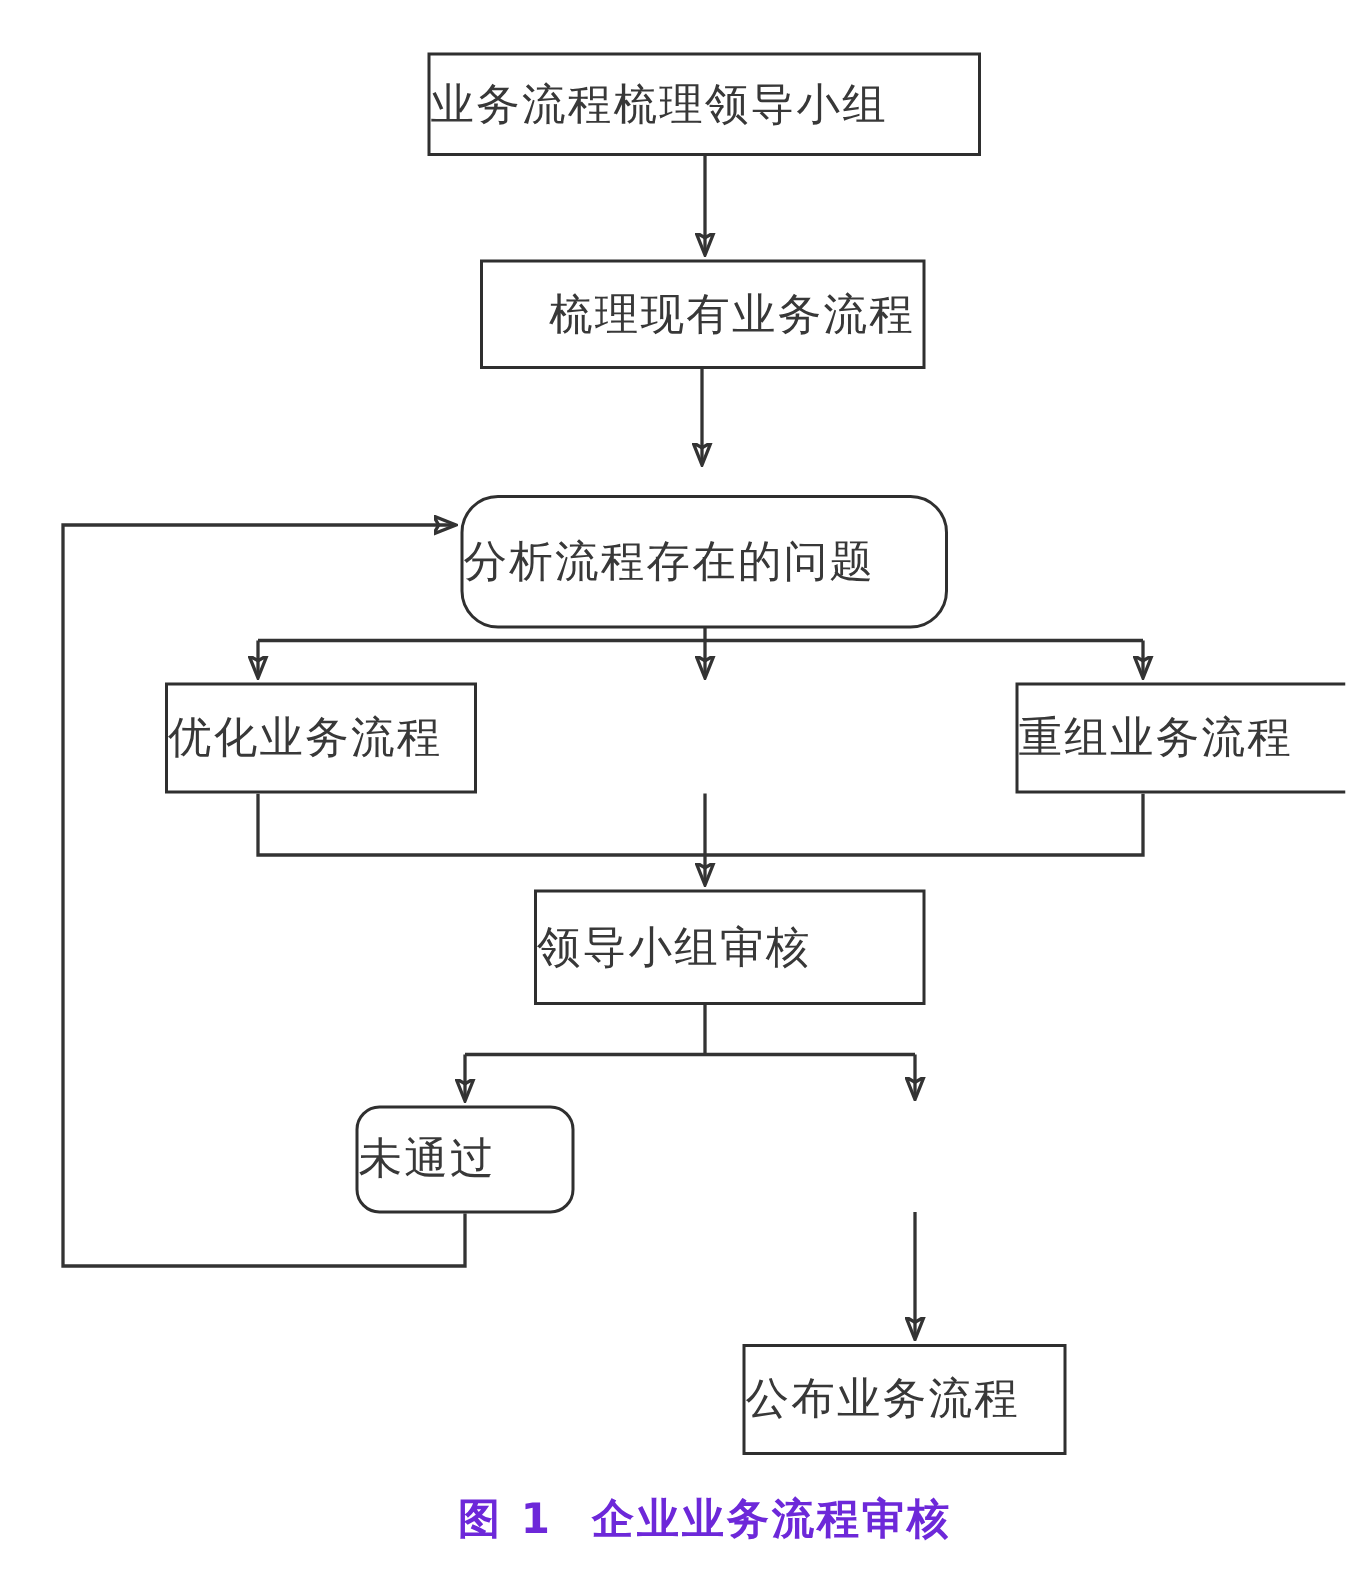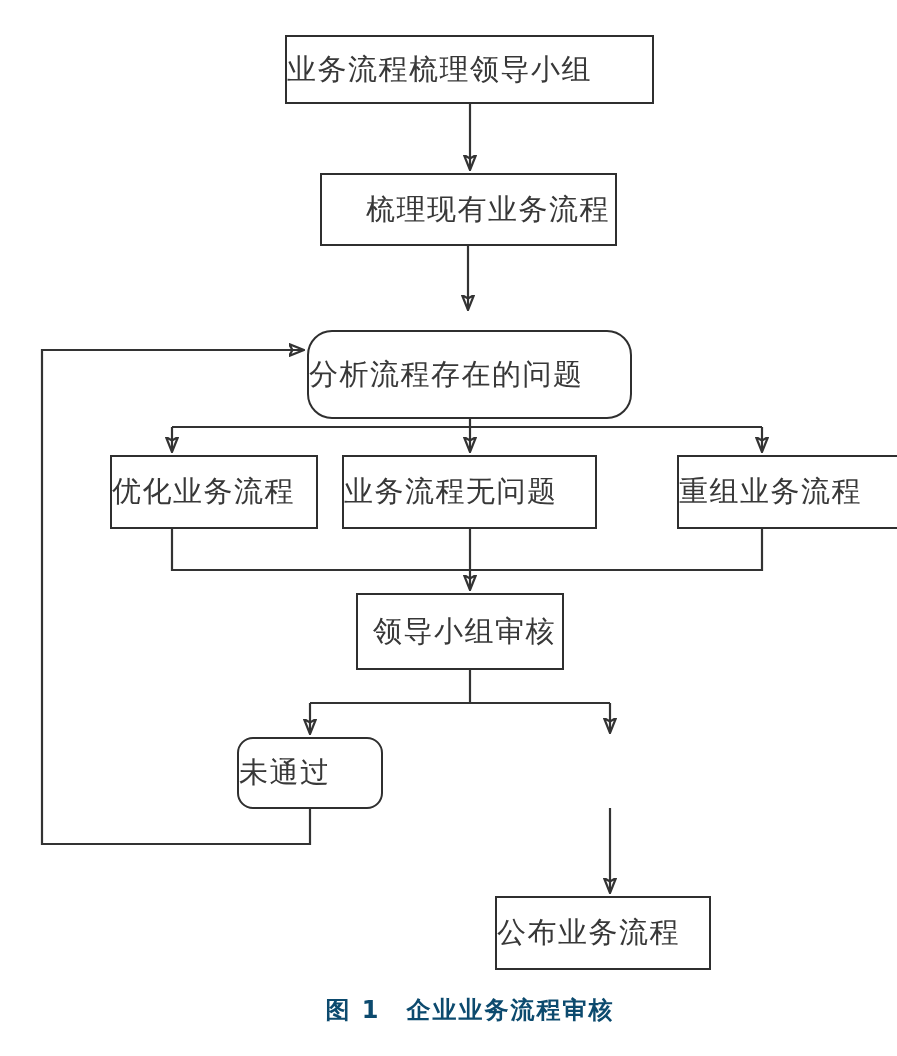--- a/index.html
+++ b/index.html
@@ -39,33 +39,33 @@
     letter-spacing: 1.5px;
     color: #383838;
     white-space: nowrap;
   }
   #node-leading-group   { left: 285px; top: 35px;  width: 369px; height: 69px; }
   #node-sort-existing   { left: 320px; top: 173px; width: 297px; height: 73px; padding-left: 44px; }
   #node-analyze         { left: 307px; top: 330px; width: 325px; height: 89px; border-radius: 25px; }
   #node-optimize        { left: 62px;  top: 455px; width: 208px; height: 74px; margin-left: 48px; }
   #node-no-problem      { left: 342px; top: 455px; width: 255px; height: 74px; }
   #node-reorganize      { left: 648px; top: 455px; width: 226px; height: 74px; margin-left: 29px; }
-  #node-leader-review   { left: 356px; top: 593px; width: 208px; height: 77px; padding-left: 15px; }
+  #node-leader-review   { left: 356px; top: 593px; width: 261px; height: 77px; }
   #node-not-passed      { left: 237px; top: 737px; width: 146px; height: 72px; border-radius: 16px; }
   #node-passed          { left: 537px; top: 736px; width: 146px; height: 72px; }
   #node-publish         { left: 495px; top: 896px; width: 216px; height: 74px; }
   #caption {
     position: absolute;
     top: 994px;
     left: 470px;
     transform: translateX(-50%);
     font-family: "DejaVu Sans", "Liberation Sans", sans-serif;
     font-weight: bold;
-    font-size: 24px;
-    color: #0c4a6e;
+    font-size: 28px;
+    color: #6d28d9;
     white-space: nowrap;
     letter-spacing: 2px;
   }
   #caption .figure-label { margin-right: 26px; }
 </style>
 </head>
 <body>
 
 <div id="figure-root">
 
@@ -101,23 +101,20 @@
   </div>
   <div class="node" id="node-sort-existing">
     <span>梳理现有业务流程</span>
   </div>
   <div class="node" id="node-analyze">
     <span>分析流程存在的问题</span>
   </div>
   <div class="node" id="node-optimize">
     <span>优化业务流程</span>
   </div>
-  <div class="node" id="node-no-problem">
-    <span>业务流程无问题</span>
-  </div>
   <div class="node" id="node-reorganize">
     <span>重组业务流程</span>
   </div>
   <div class="node" id="node-leader-review">
     <span>领导小组审核</span>
   </div>
   <div class="node" id="node-not-passed">
     <span>未通过</span>
   </div>
   <div class="node" id="node-publish">

